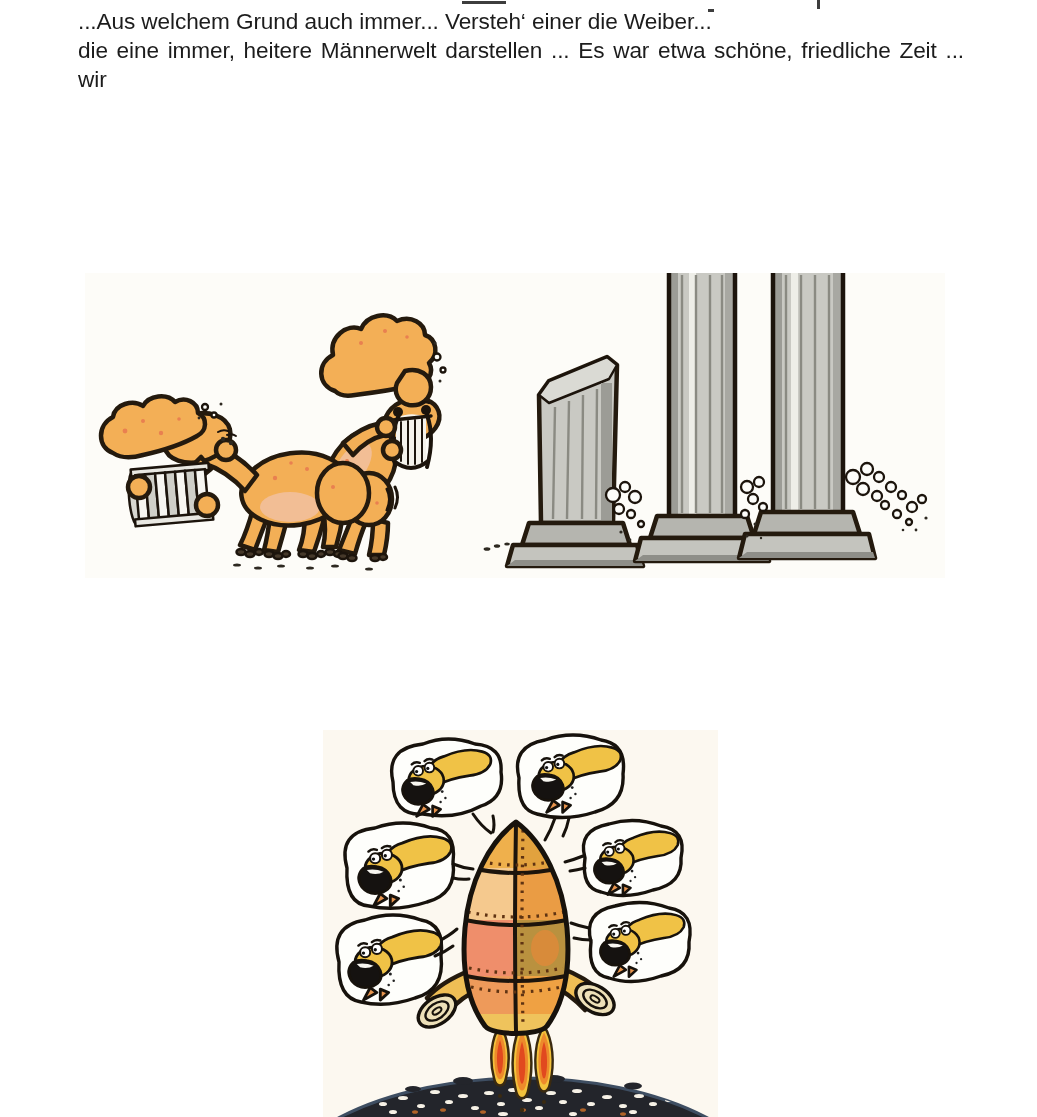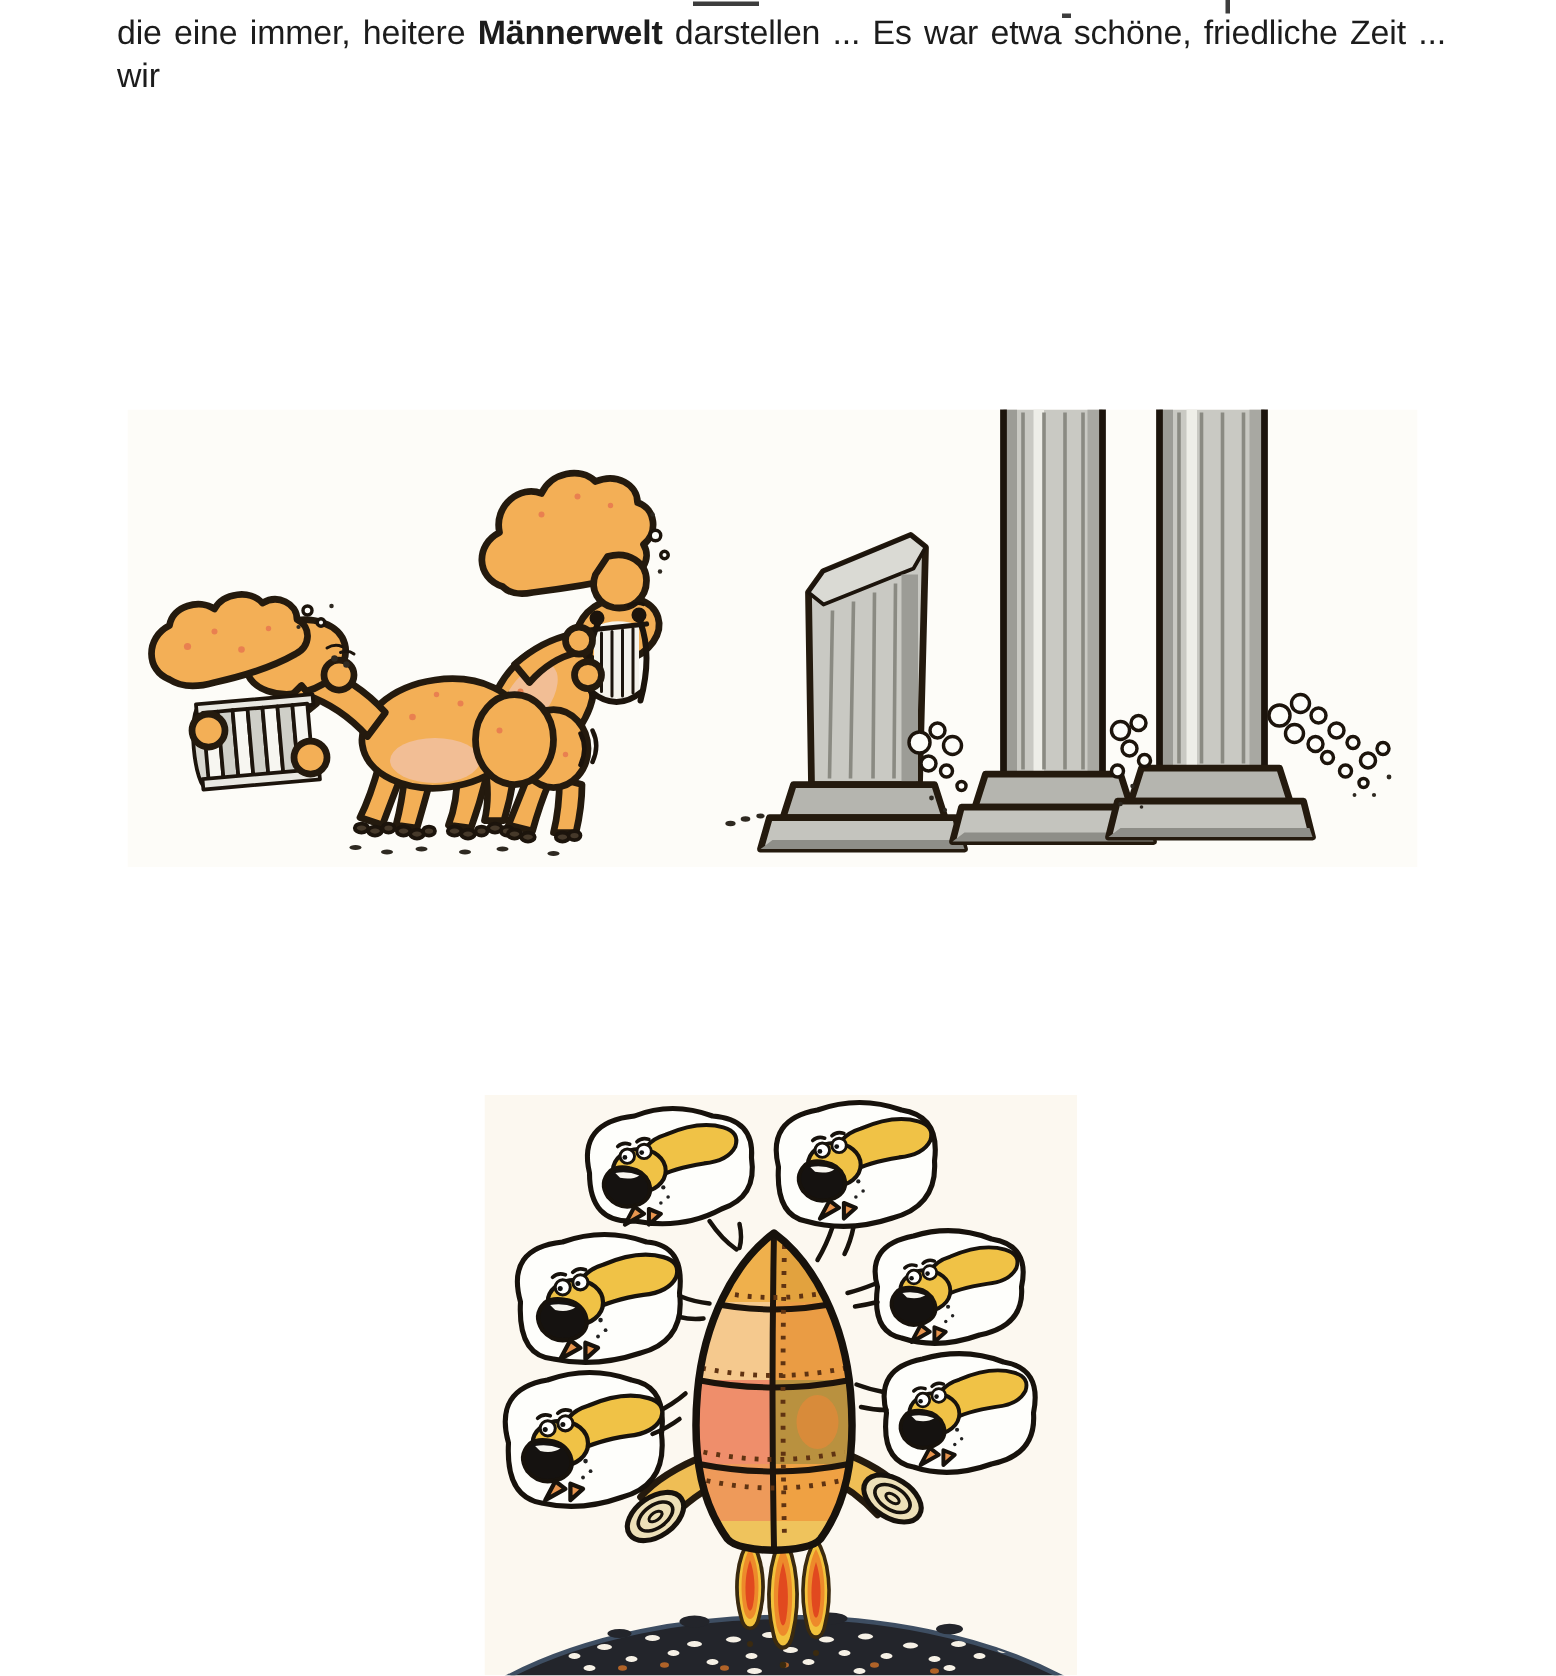--- a/index.html
+++ b/index.html
@@ -3,21 +3,21 @@
 <meta charset="utf-8">
 <style>
   html,body{margin:0;padding:0;}
   body{width:1037px;height:1117px;background:#ffffff;position:relative;overflow:hidden;
        font-family:"Liberation Sans", sans-serif;}
   .page{position:absolute;inset:0;background:#ffffff;}
   .remnant{position:absolute;background:#3d3d3d;}
   .textblock{position:absolute;left:78px;top:7px;width:886px;font-size:22.6px;
              line-height:29.2px;color:#1c1c1c;letter-spacing:-0.1px;}
   .jline{text-align:justify;text-align-last:justify;}
-  .bold{font-weight:700;}
+  .bold{font-weight:400;}
   .caption{position:absolute;left:84px;top:676px;font-size:22.6px;color:#1c1c1c;letter-spacing:-0.1px;}
   .illu1{position:absolute;left:85px;top:273px;}
   .illu2{position:absolute;left:323px;top:730px;}
   
   .o1{stroke:#241a0e;stroke-width:4.5;stroke-linejoin:round;stroke-linecap:round;}
   .o2{stroke:#1c140c;stroke-width:2.5;stroke-linejoin:round;stroke-linecap:round;}
   .ln{fill:none;stroke:#1c140c;stroke-linejoin:round;stroke-linecap:round;}
   .flute{stroke:#8a8a82;stroke-width:2.4;fill:none;}
   .scrib{fill:#fdfdfa;stroke:#1c140c;stroke-width:2.3;}
   .dot{fill:#2e2921;stroke:none;}
@@ -28,20 +28,21 @@
 </head>
 <body>
 
 <div class="page">
 
   <div class="remnant" style="left:462px;top:1px;width:44px;height:3px;"></div>
   <div class="remnant" style="left:817px;top:0px;width:3px;height:9px;"></div>
   <div class="remnant" style="left:708px;top:9px;width:6px;height:3px;"></div>
 
   <div class="textblock">
+    <div>...Aus welchem Grund auch immer... Versteh‘ einer die Weiber...</div>
     <div class="jline"><span>die eine immer, heitere </span><span class="bold">Männerwelt</span><span> darstellen ... Es war etwa schöne, friedliche Zeit ... wir</span></div>
   </div>
 
   <svg class="illu1" width="860" height="305" viewBox="0 0 860 305">
     <rect x="0" y="0" width="860" height="305" fill="#fdfcf8"></rect>
 
     <g fill="#C9C9C3">
 
       <g>
         <path class="o1" d="M456,250 L454,122 L464,108 L522,84 L532,92 L528,250 Z"></path>

